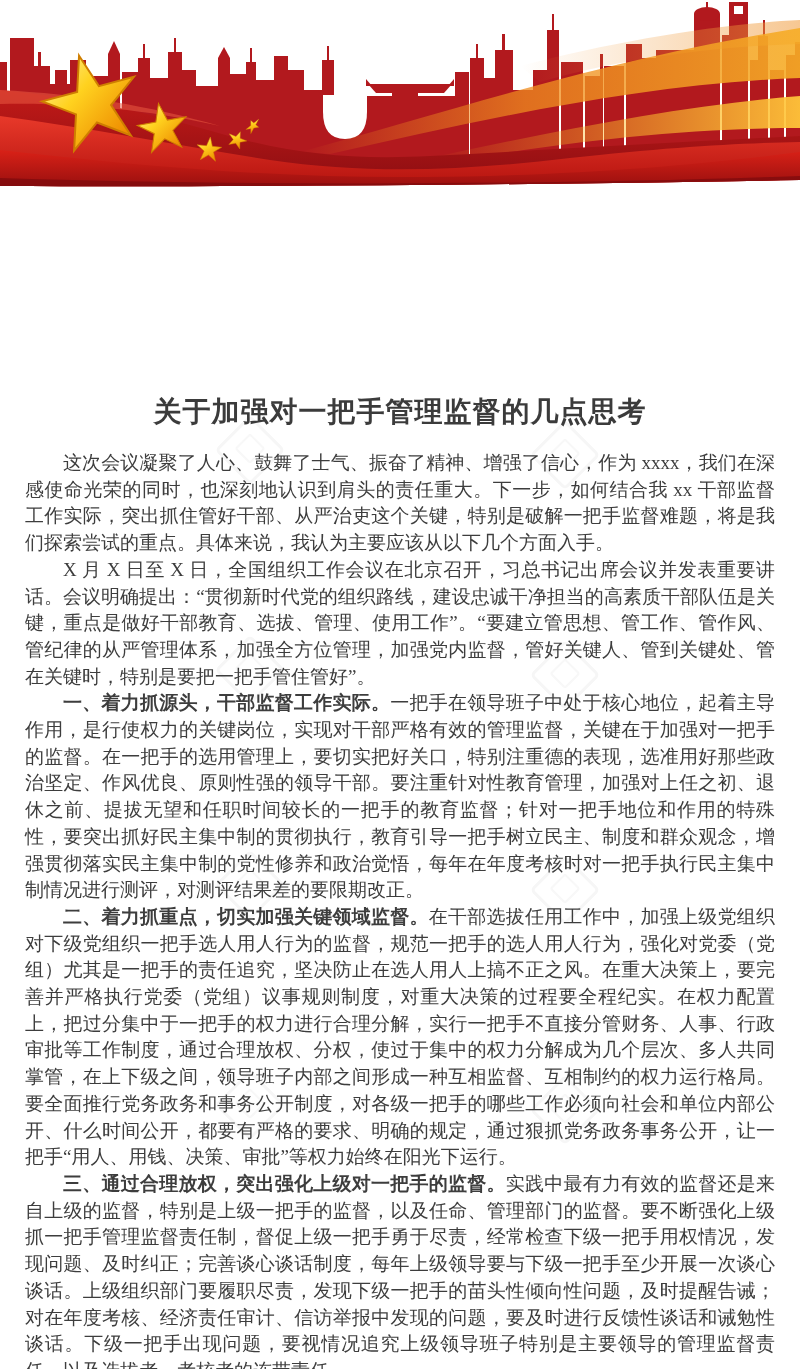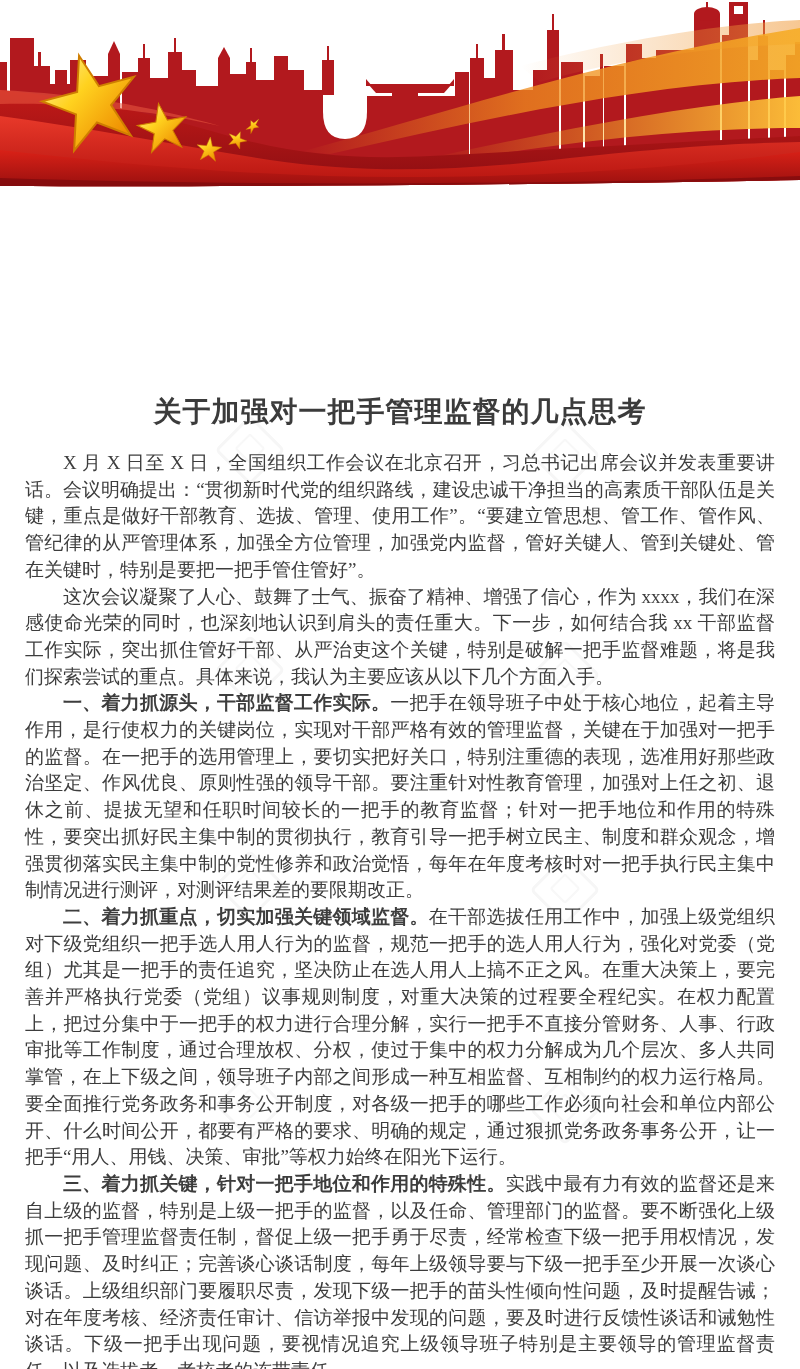--- a/index.html
+++ b/index.html
@@ -174,20 +174,20 @@
     <span class="wm" style="left:540px;top:650px;"></span>
     <span class="wm" style="left:225px;top:860px;"></span>
     <span class="wm" style="left:540px;top:865px;"></span>
     <span class="wm" style="left:225px;top:1080px;"></span>
     <span class="wm" style="left:540px;top:1085px;"></span>
   </div>
 
   <h1 class="title">关于加强对一把手管理监督的几点思考</h1>
 
   <div class="content">
+    <p class="para"><span class="lead"></span><span>这次会议凝聚了人心、鼓舞了士气、振奋了精神、增强了信心，作为 xxxx，我们在深感使命光荣的同时，也深刻地认识到肩头的责任重大。下一步，如何结合我 xx 干部监督工作实际，突出抓住管好干部、从严治吏这个关键，特别是破解一把手监督难题，将是我们探索尝试的重点。具体来说，我认为主要应该从以下几个方面入手。</span></p>
     <p class="para"><span class="lead"></span><span>X 月 X 日至 X 日，全国组织工作会议在北京召开，习总书记出席会议并发表重要讲话。会议明确提出：“贯彻新时代党的组织路线，建设忠诚干净担当的高素质干部队伍是关键，重点是做好干部教育、选拔、管理、使用工作”。“要建立管思想、管工作、管作风、管纪律的从严管理体系，加强全方位管理，加强党内监督，管好关键人、管到关键处、管在关键时，特别是要把一把手管住管好”。</span></p>
-    <p class="para"><span class="lead"></span><span>这次会议凝聚了人心、鼓舞了士气、振奋了精神、增强了信心，作为 xxxx，我们在深感使命光荣的同时，也深刻地认识到肩头的责任重大。下一步，如何结合我 xx 干部监督工作实际，突出抓住管好干部、从严治吏这个关键，特别是破解一把手监督难题，将是我们探索尝试的重点。具体来说，我认为主要应该从以下几个方面入手。</span></p>
     <p class="para"><span class="lead">一、着力抓源头，干部监督工作实际。</span><span>一把手在领导班子中处于核心地位，起着主导作用，是行使权力的关键岗位，实现对干部严格有效的管理监督，关键在于加强对一把手的监督。在一把手的选用管理上，要切实把好关口，特别注重德的表现，选准用好那些政治坚定、作风优良、原则性强的领导干部。要注重针对性教育管理，加强对上任之初、退休之前、提拔无望和任职时间较长的一把手的教育监督；针对一把手地位和作用的特殊性，要突出抓好民主集中制的贯彻执行，教育引导一把手树立民主、制度和群众观念，增强贯彻落实民主集中制的党性修养和政治觉悟，每年在年度考核时对一把手执行民主集中制情况进行测评，对测评结果差的要限期改正。</span></p>
     <p class="para"><span class="lead">二、着力抓重点，切实加强关键领域监督。</span><span>在干部选拔任用工作中，加强上级党组织对下级党组织一把手选人用人行为的监督，规范一把手的选人用人行为，强化对党委（党组）尤其是一把手的责任追究，坚决防止在选人用人上搞不正之风。在重大决策上，要完善并严格执行党委（党组）议事规则制度，对重大决策的过程要全程纪实。在权力配置上，把过分集中于一把手的权力进行合理分解，实行一把手不直接分管财务、人事、行政审批等工作制度，通过合理放权、分权，使过于集中的权力分解成为几个层次、多人共同掌管，在上下级之间，领导班子内部之间形成一种互相监督、互相制约的权力运行格局。要全面推行党务政务和事务公开制度，对各级一把手的哪些工作必须向社会和单位内部公开、什么时间公开，都要有严格的要求、明确的规定，通过狠抓党务政务事务公开，让一把手“用人、用钱、决策、审批”等权力始终在阳光下运行。</span></p>
-    <p class="para"><span class="lead">三、着力抓关键，针对一把手地位和作用的特殊性。</span><span>实践中最有力有效的监督还是来自上级的监督，特别是上级一把手的监督，以及任命、管理部门的监督。要不断强化上级抓一把手管理监督责任制，督促上级一把手勇于尽责，经常检查下级一把手用权情况，发现问题、及时纠正；完善谈心谈话制度，每年上级领导要与下级一把手至少开展一次谈心谈话。上级组织部门要履职尽责，发现下级一把手的苗头性倾向性问题，及时提醒告诫；对在年度考核、经济责任审计、信访举报中发现的问题，要及时进行反馈性谈话和诫勉性谈话。下级一把手出现问题，要视情况追究上级领导班子特别是主要领导的管理监督责任，以及选拔者、考核者的连带责任。</span></p>
+    <p class="para"><span class="lead">三、通过合理放权，突出强化上级对一把手的监督。</span><span>实践中最有力有效的监督还是来自上级的监督，特别是上级一把手的监督，以及任命、管理部门的监督。要不断强化上级抓一把手管理监督责任制，督促上级一把手勇于尽责，经常检查下级一把手用权情况，发现问题、及时纠正；完善谈心谈话制度，每年上级领导要与下级一把手至少开展一次谈心谈话。上级组织部门要履职尽责，发现下级一把手的苗头性倾向性问题，及时提醒告诫；对在年度考核、经济责任审计、信访举报中发现的问题，要及时进行反馈性谈话和诫勉性谈话。下级一把手出现问题，要视情况追究上级领导班子特别是主要领导的管理监督责任，以及选拔者、考核者的连带责任。</span></p>
   </div>
 
 </div>
 
 </body></html>

